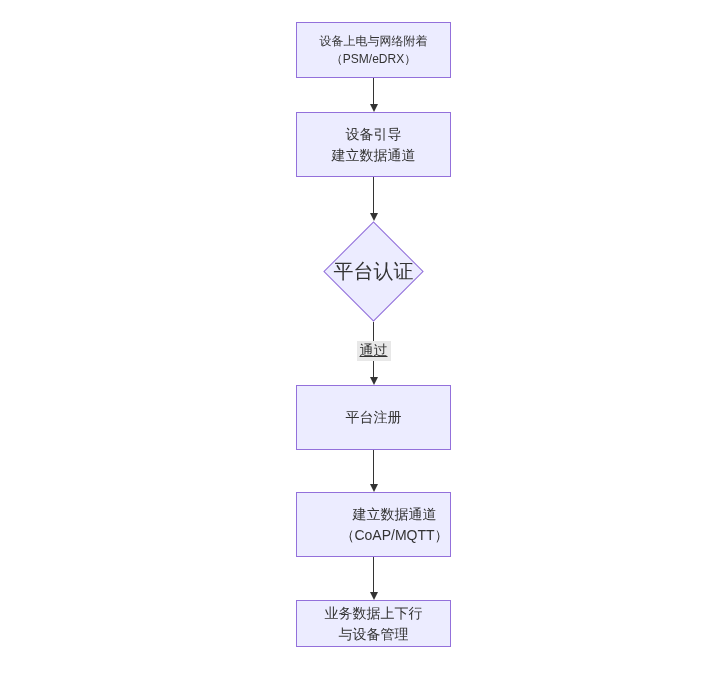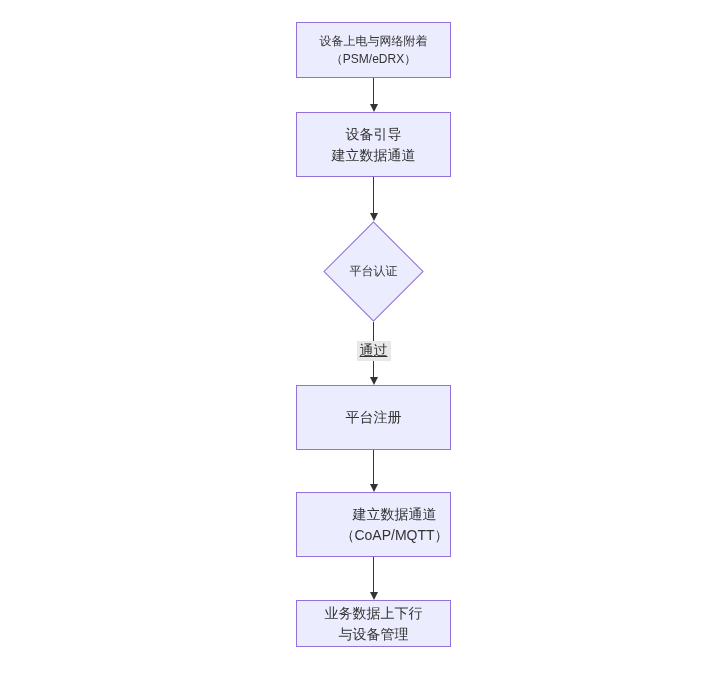--- a/index.html
+++ b/index.html
@@ -43,21 +43,21 @@
     width: 71px;
     height: 71px;
     background: var(--node-fill, #ECECFF);
     border: 1px solid var(--node-border, #9370DB);
     box-sizing: border-box;
     transform: rotate(45deg);
   }
   .diamond-label {
     position: relative;
     z-index: 1;
-    font-size: 12px;
+    font-size: 20px;
   }
   .arrow {
     position: absolute;
     width: 9px;
     display: flex;
     flex-direction: column;
     align-items: center;
   }
   .arrow .shaft {
     width: 1px;

